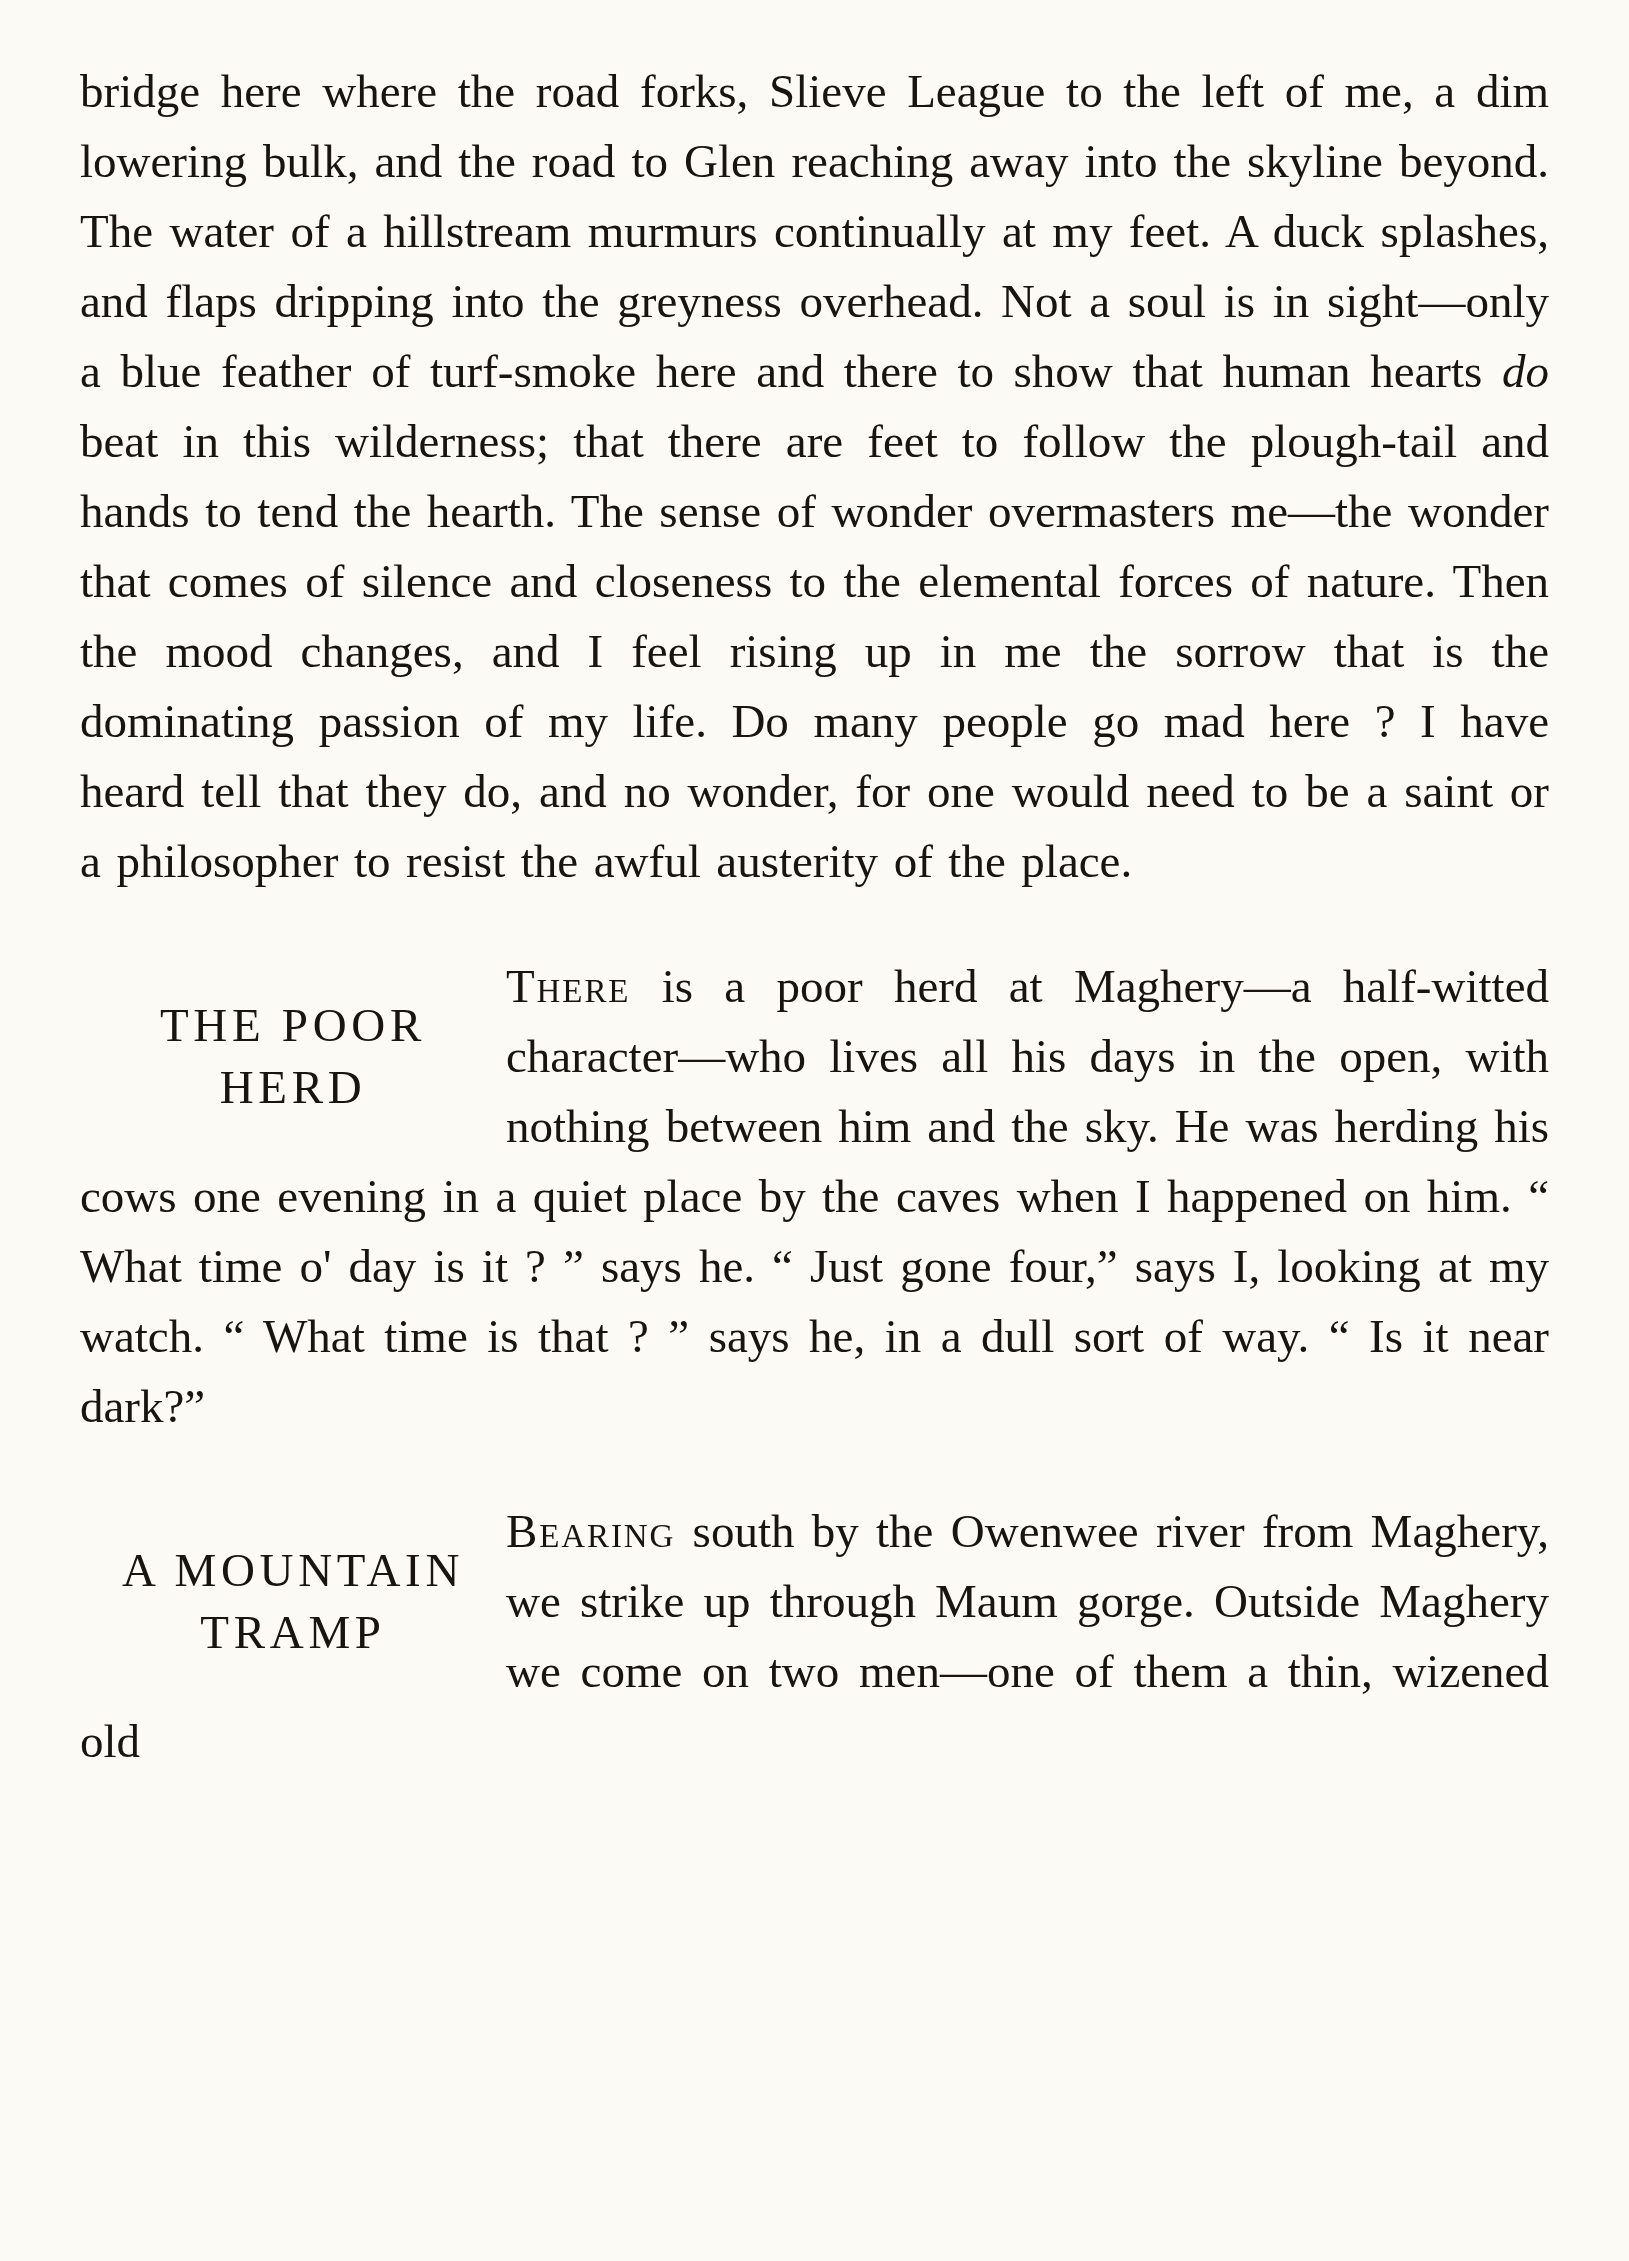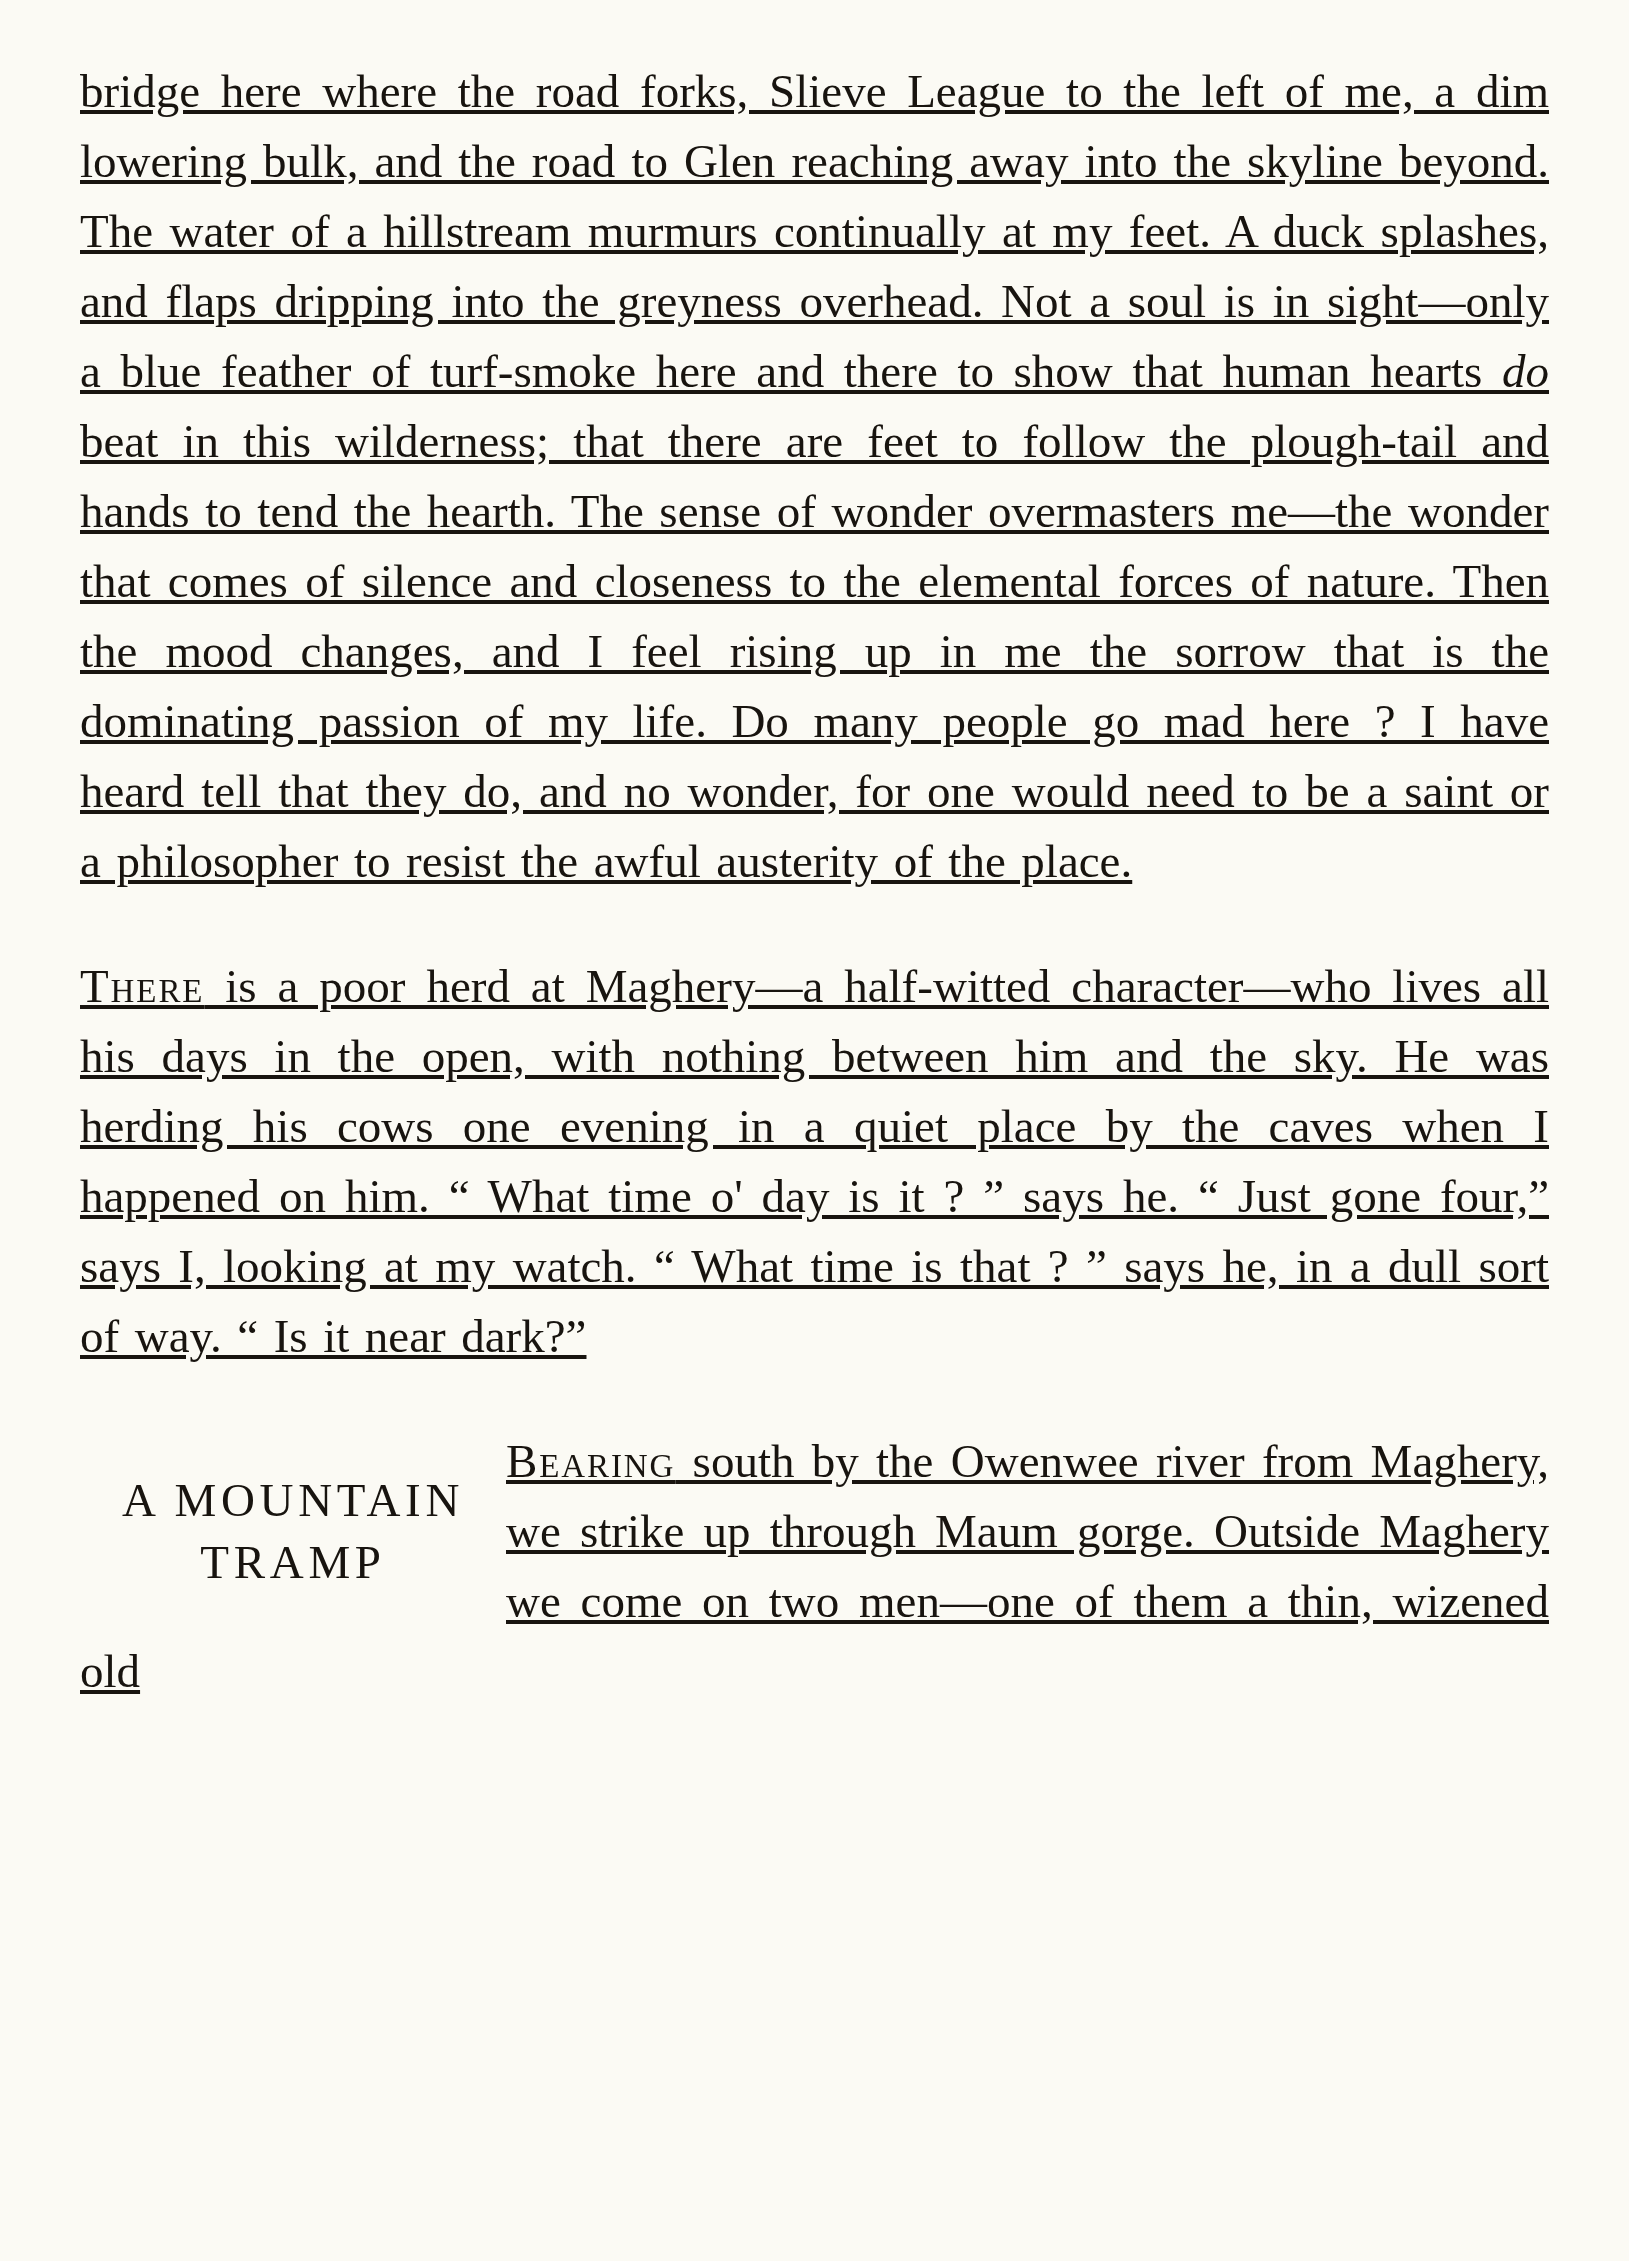--- a/index.html
+++ b/index.html
@@ -17,21 +17,21 @@
     font-family: "Liberation Serif", "DejaVu Serif", serif;
     color: #18140f;
     overflow: hidden;
   }
   .body-text {
     font-size: 47px;
     line-height: 70px;
     text-align: justify;
     word-spacing: 3.8px;
   }
-  p { margin: 0; text-decoration: underline; }
+  p { margin: 0; }
   .section {
     margin-top: 55px;
   }
   .section::after {
     content: "";
     display: block;
     clear: both;
   }
   .sidehead {
     float: left;
@@ -63,20 +63,24 @@
   }
 </style>
 </head>
 <body>
 
 <div class="page">
 
   <p class="body-text"><span>bridge here where the road forks, Slieve League to the left of me, a dim lowering bulk, and the road to Glen reaching away into the skyline beyond.  The water of a hillstream murmurs continually at my feet.  A duck splashes, and flaps dripping into the greyness overhead.  Not a soul is in sight—only a blue feather of turf-smoke here and there to show that human hearts </span><span class="italic">do</span><span> beat in this wilderness; that there are feet to follow the plough-tail and hands to tend the hearth.  The sense of wonder overmasters me—the wonder that comes of silence and closeness to the elemental forces of nature.  Then the mood changes, and I feel rising up in me the sorrow that is the dominating passion of my life.  Do many people go mad here ?  I have heard tell that they do, and no wonder, for one would need to be a saint or a philosopher to resist the awful austerity of the place.</span></p>
 
   <div class="section body-text">
+    <div class="sidehead">
+      <div>THE POOR</div>
+      <div>HERD</div>
+    </div>
     <p><span class="lead">There</span><span> is a poor herd at Maghery—a half-witted character—who lives all his days in the open, with nothing between him and the sky.  He was herding his cows one evening in a quiet place by the caves when I happened on him.  “ What time o' day is it ? ” says he.  “ Just gone four,” says I, looking at my watch.  “ What time is that ? ” says he, in a dull sort of way.  “ Is it near dark?”</span></p>
   </div>
 
   <div class="section body-text">
     <div class="sidehead">
       <div>A MOUNTAIN</div>
       <div>TRAMP</div>
     </div>
     <p><span class="lead">Bearing</span><span> south by the Owenwee river from Maghery, we strike up through Maum gorge.  Outside Maghery we come on two men—one of them a thin, wizened old</span></p>
   </div>

